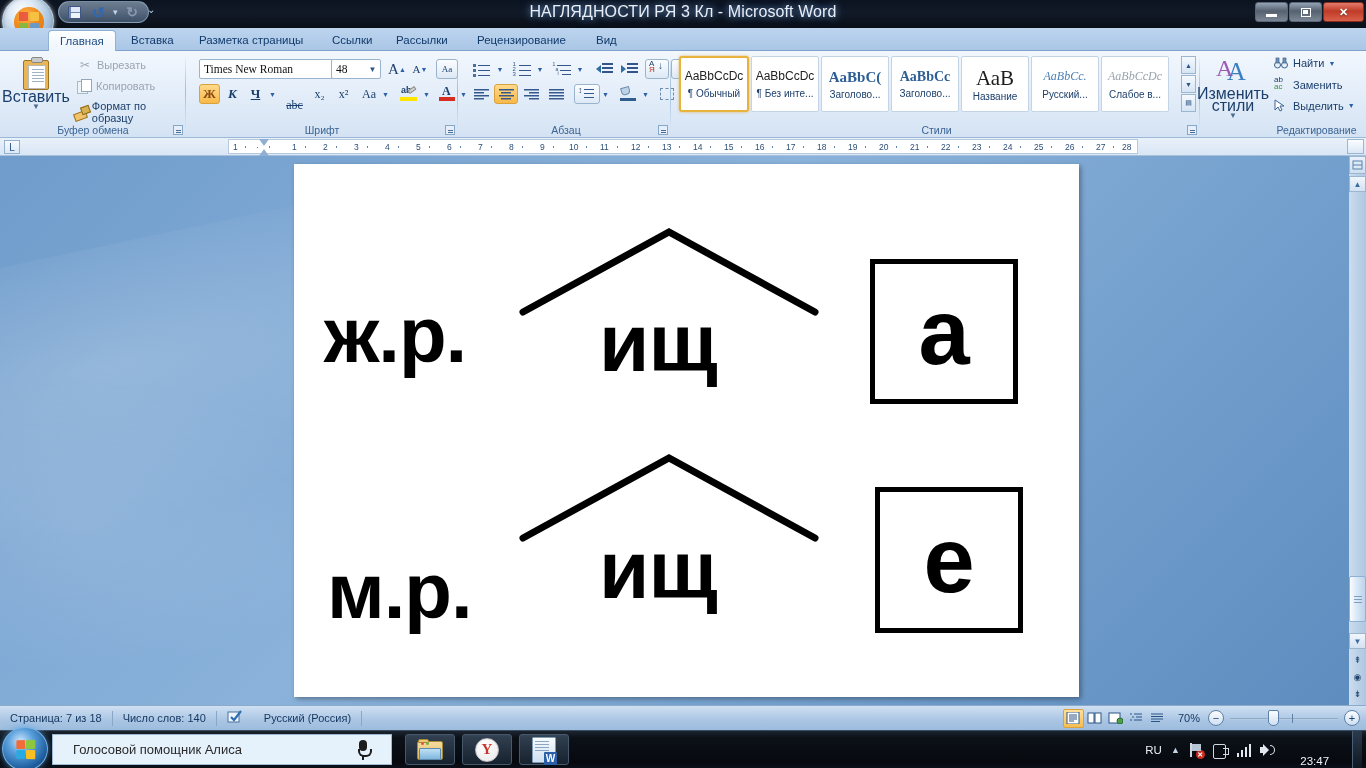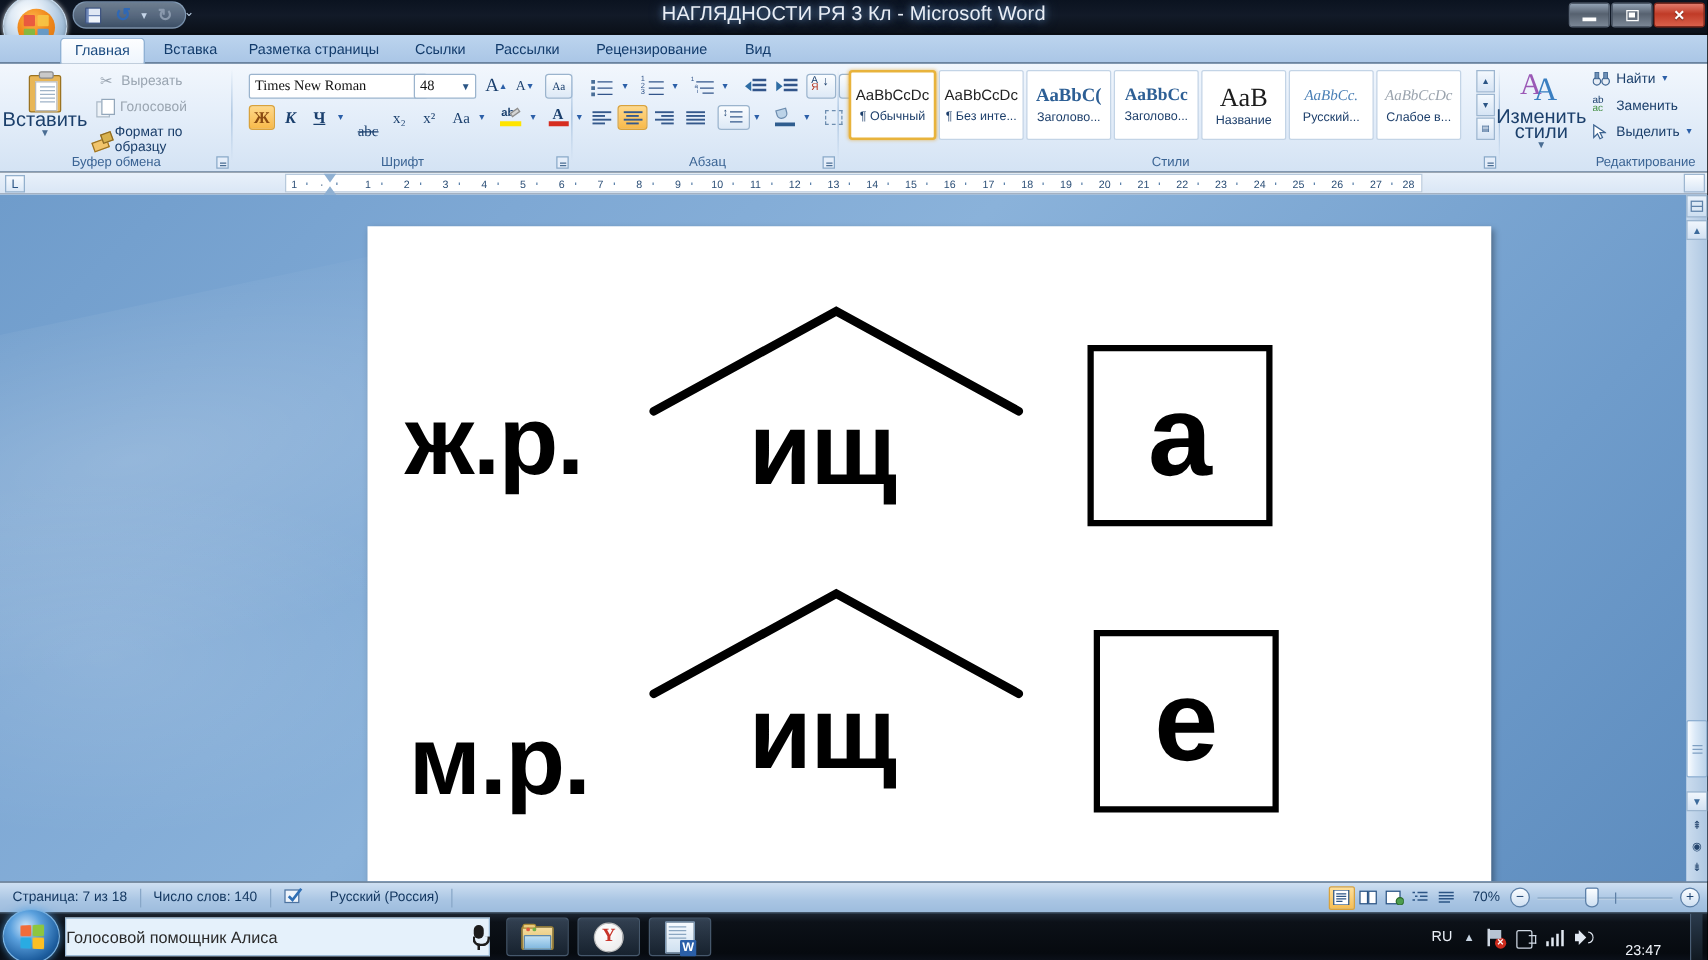--- a/index.html
+++ b/index.html
@@ -145,21 +145,21 @@
 
   
   .workspace{ position:absolute; left:0; top:156px; width:1366px; height:549px;
     background:linear-gradient(135deg,#6f9ccb 0%,#7ea8d4 22%,#8ab2da 42%,#6f9ccb 75%,#5d8cbe 100%);
     overflow:hidden;}
   .ws-sheen{ position:absolute; left:-120px; top:60px; width:760px; height:300px;
     background:radial-gradient(ellipse at 30% 40%, rgba(255,255,255,.20), rgba(255,255,255,0) 62%);
     transform:rotate(-12deg);}
   .ws-sheen2{ position:absolute; left:0px; top:200px; width:420px; height:340px;
     background:radial-gradient(ellipse at 20% 50%, rgba(255,255,255,.13), rgba(255,255,255,0) 60%);}
-  .page{ position:absolute; left:294px; top:25px; width:899px; height:533px;
+  .page{ position:absolute; left:294px; top:8px; width:785px; height:533px;
     background:#fff; box-shadow:2px 2px 5px rgba(0,0,0,.35);}
 
   
   .doc-label{ position:absolute; font-weight:bold; color:#000;
     font-family:"Liberation Sans", sans-serif; letter-spacing:-1px;}
   .morph{ position:absolute; font-weight:bold; color:#000;
     font-family:"Liberation Sans", sans-serif; letter-spacing:-1px;}
   .roof{ position:absolute; }
   .letterbox{ position:absolute; border:5px solid #000; background:#fff;
     display:flex; align-items:center; justify-content:center; }
@@ -207,21 +207,21 @@
     border-top:1px solid #3a4c60;}
   .start{ position:absolute; left:2px; top:-4px; width:46px;height:44px; border-radius:50%;
     background:radial-gradient(circle at 40% 32%, #cfe6fb 0%, #5aa0dd 32%, #1d5d9e 70%, #0c3563 100%);
     border:1px solid #79b2e2; box-shadow:0 0 7px rgba(80,160,230,.75); cursor:pointer;
     display:flex;align-items:center;justify-content:center;}
   .flagwin{ width:19px;height:19px; display:grid; grid-template-columns:1fr 1fr;grid-template-rows:1fr 1fr;
     gap:1.5px; transform:perspective(30px) rotateY(-6deg);}
   .flagwin i{ display:block; border-radius:1px;}
   .srch{ position:absolute; left:52px; top:3px; width:340px; height:31px;
     background:#e5f1fb; border:1px solid #9bb9d4; display:flex; align-items:center;
-    padding:0 0; cursor:text;}
+    padding:0 20px; cursor:text;}
   .srch .ph{ color:#2a2a2a; font-size:13px; flex:1;}
   .mic{ width:16px;height:20px; position:relative;}
   .mic:before{content:"";position:absolute;left:4px;top:0;width:8px;height:11px;border-radius:4px;background:#1c1c1c;}
   .mic:after{content:"";position:absolute;left:3px;top:9px;width:10px;height:6px;
     border:2px solid #1c1c1c;border-top:none;border-radius:0 0 6px 6px;}
   .mic-stem{position:absolute;left:7px;top:15px;width:2px;height:5px;background:#1c1c1c;}
   .tbapp{ position:absolute; top:3px; width:50px;height:31px; border:1px solid #46586c; border-radius:3px;
     background:linear-gradient(180deg,rgba(120,150,185,.35),rgba(40,58,78,.5));
     display:flex;align-items:center;justify-content:center; cursor:pointer;}
   .folder-ic{ width:26px;height:22px; position:relative;}
@@ -328,21 +328,21 @@
         </div>
         <div class="lbl">Вставить</div>
         <div style="color:#4a6d93;font-size:8px;line-height:8px;">▼</div>
       </div>
       <div class="smallrow" style="left:74px; top:6px;">
         <span class="scissors">✂</span>
         <span class="lbl dis">Вырезать</span>
       </div>
       <div class="smallrow" style="left:74px; top:27px;">
         <span class="copy-ic"></span>
-        <span class="lbl dis">Голосовой</span>
+        <span class="lbl dis">Копировать</span>
       </div>
       <div class="smallrow" style="left:70px; top:48px;">
         <span class="brush-ic"></span>
         <span class="lbl en">Формат по образцу</span>
       </div>
       <div class="grp-label">Буфер обмена</div>
       <div class="dlg-launch"></div>
       <div class="grp-sep" style="right:0;"></div>
     </div>
 

